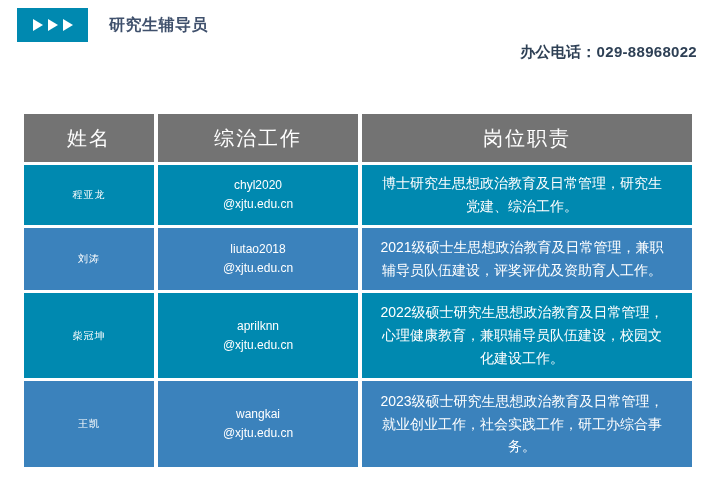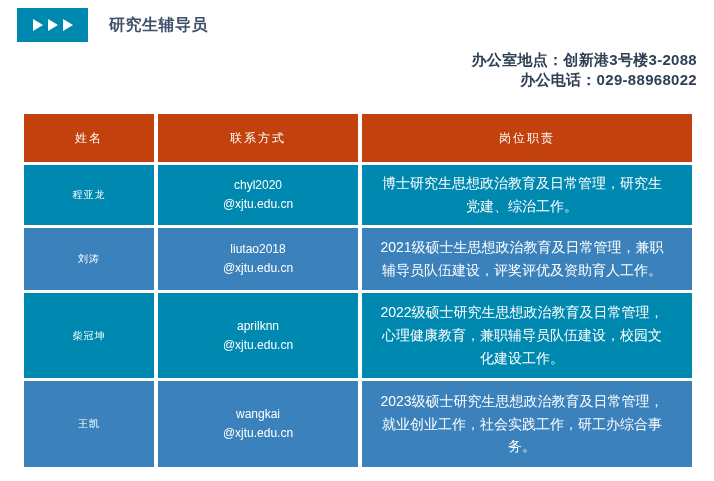--- a/index.html
+++ b/index.html
@@ -81,23 +81,23 @@
     text-align: center;
     vertical-align: middle;
     color: #ffffff;
     font-weight: normal;
   }
   col.c-name  { width: 130px; }
   col.c-contact { width: 200px; }
   col.c-duty  { width: 330px; }
 
   thead th {
-    background: #c2410c;
+    background: #737373;
     height: 36px;
-    font-size: 12px;
+    font-size: 20px;
     font-weight: bold;
     letter-spacing: 2px;
   }
 
   tbody tr.row-odd td  { background: #0089b0; }
   tbody tr.row-even td { background: #3b82bc; }
 
   td.cell-name {
     font-size: 10px;
     letter-spacing: 1px;
@@ -124,34 +124,33 @@
 
 <div class="page-header">
   <div class="title-row">
     <span class="arrow-badge">
       <span class="tri"></span>
       <span class="tri"></span>
       <span class="tri"></span>
     </span>
     <span class="dept-title">研究生辅导员</span>
   </div>
-  <div class="info-line first">办公室地点：创新港3号楼3-2088</div>
   <div class="info-line second">办公电话：029-88968022</div>
 </div>
 
 <table class="staff-table">
   <colgroup>
     <col class="c-name">
     <col class="c-contact">
     <col class="c-duty">
   </colgroup>
   <thead>
     <tr>
       <th>姓名</th>
-      <th>联系方式</th>
+      <th>综治工作</th>
       <th>岗位职责</th>
     </tr>
   </thead>
   <tbody>
     <tr class="row-odd r1">
       <td class="cell-name">程亚龙</td>
       <td class="cell-contact">
         <span class="email-user">chyl2020</span>
         <span class="email-domain">@xjtu.edu.cn</span>
       </td>

